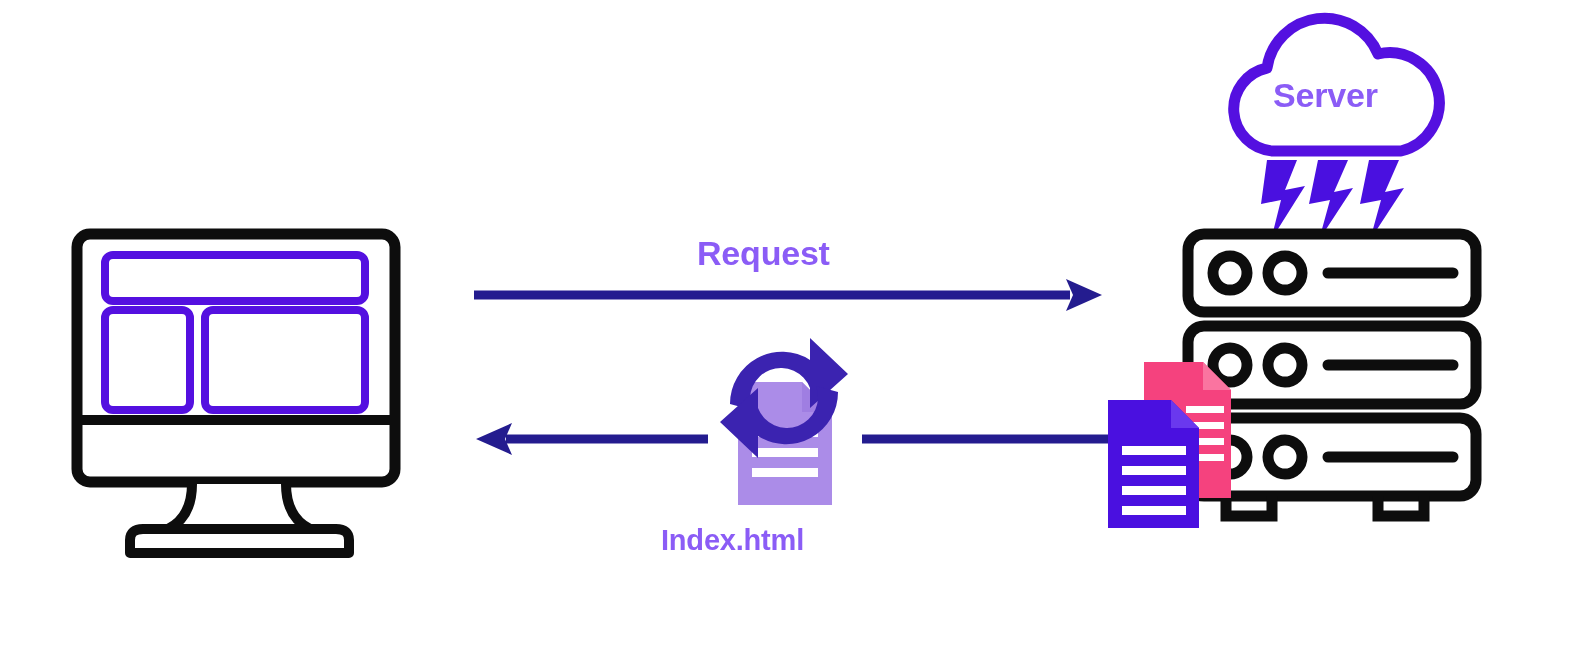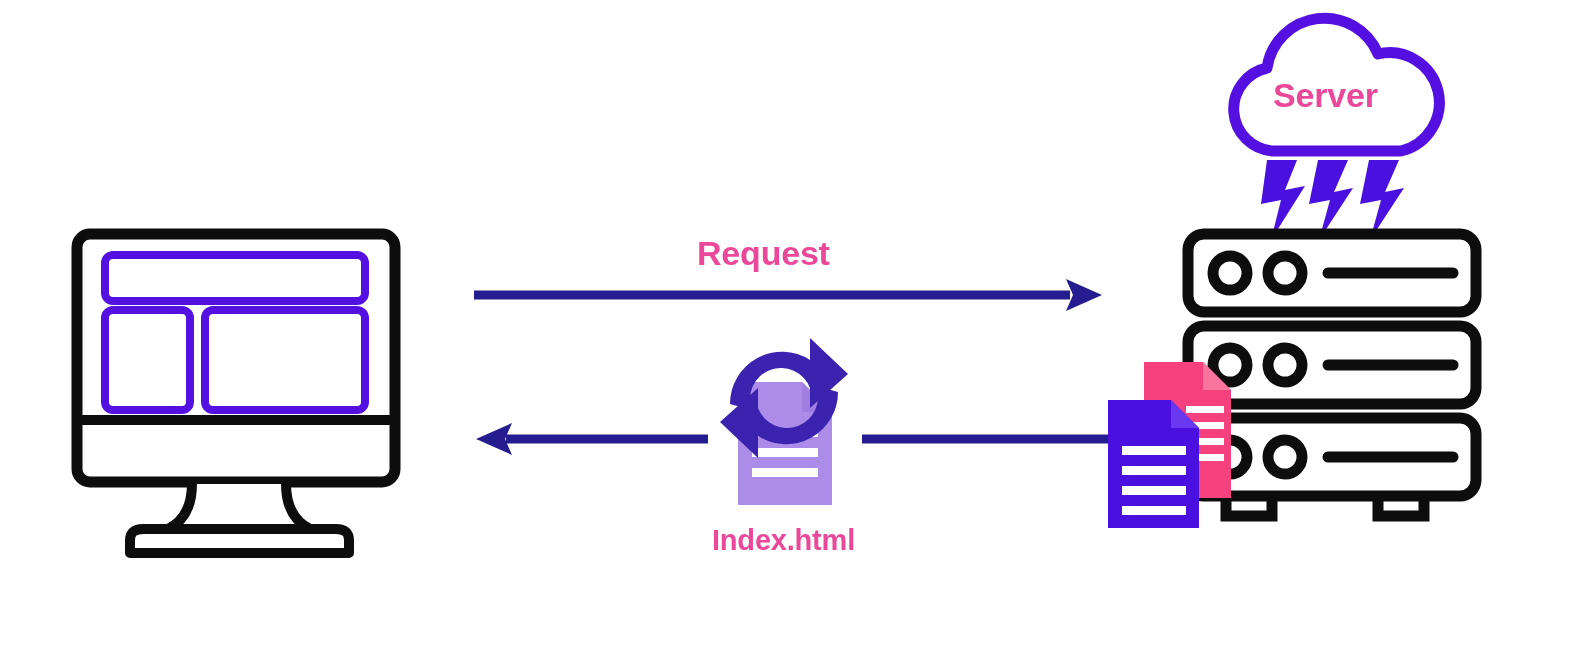--- a/index.html
+++ b/index.html
@@ -17,37 +17,37 @@
     height: 648px;
     background: #ffffff;
     overflow: hidden;
   }
   .abs { position: absolute; }
 
   .label {
     position: absolute;
     font-family: "Liberation Sans", sans-serif;
     font-weight: bold;
-    color: #ec4899;
+    color: #8b5cf6;
     white-space: nowrap;
     letter-spacing: -0.2px;
   }
   #client-label {
     left: 176px;
     top: 112px;
     font-size: 37px;
   }
   #request-label {
     left: 697px;
     top: 234px;
     font-size: 34px;
-    color: #ec4899;
+    color: #8b5cf6;
   }
   #index-label {
-    left: 712px;
+    left: 661px;
     top: 524px;
     font-size: 29px;
   }
   #htmlfiles-label {
     left: 1086px;
     top: 546px;
     font-size: 32px;
   }
   #server-label {
     left: 1273px;

